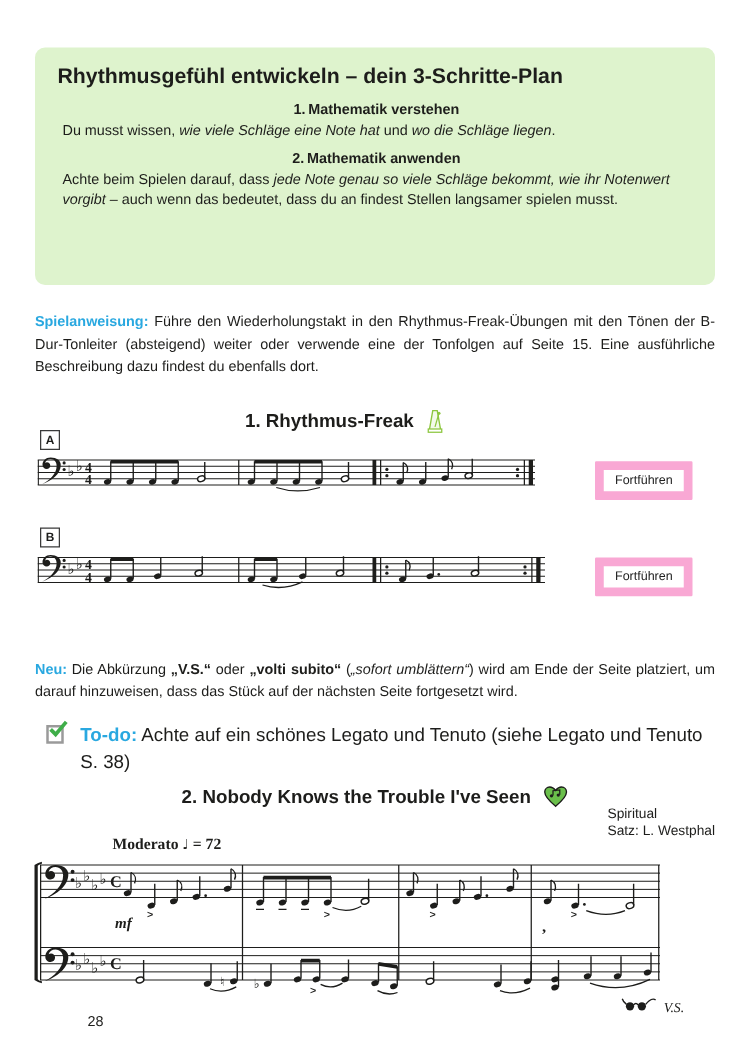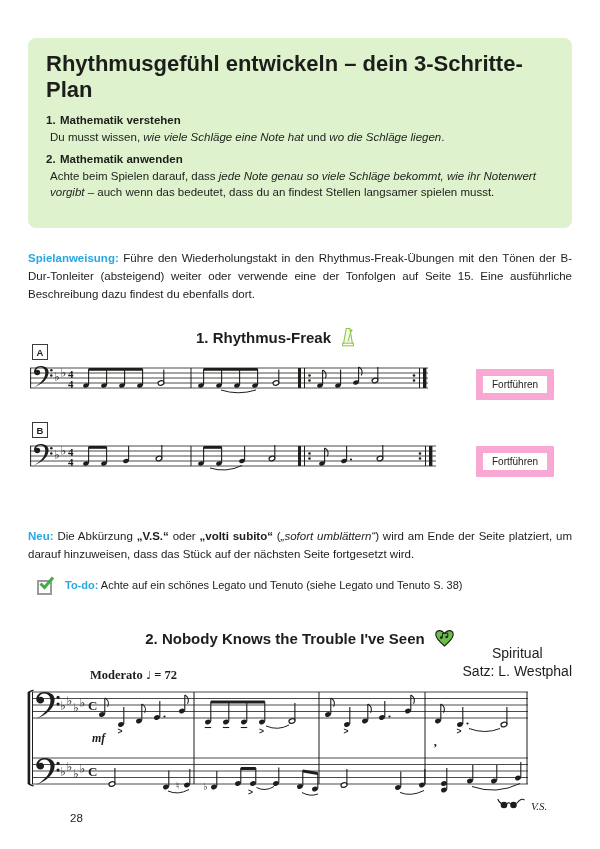--- a/index.html
+++ b/index.html
@@ -8,23 +8,23 @@
   }
   *{margin:0;padding:0;box-sizing:border-box;}
   html,body{background:#fff;}
   .page{position:relative;width:600px;height:849px;background:#fff;overflow:hidden;
          font-family:"Liberation Sans",sans-serif;color:var(--text);}
   .abs{position:absolute;}
 
   
   .plan-box{left:28px;top:38px;width:544px;height:190px;background:var(--box_bg);
             border-radius:8px;padding:13px 18px;}
-  .plan-title{font-size:22px;font-weight:600;margin-bottom:11px;}
+  .plan-title{font-size:17px;font-weight:600;margin-bottom:11px;}
   .plan-item{margin-top:8px;}
-  .plan-h{font-size:11.5px;font-weight:bold;}
+  .plan-h{font-size:11.5px;font-weight:bold;text-align:center;}
   .plan-h .num{display:inline-block;width:14px;}
   .plan-b{font-size:11.5px;margin-left:4px;margin-top:2.5px;line-height:1.45;}
 
   .i{font-style:italic;}
   .b{font-weight:bold;}
 
   .para{font-size:11.5px;line-height:1.55;text-align:justify;}
   .blue-label{color:var(--accent_blue);font-weight:bold;}
 
   .piece-title{left:0;width:552px;text-align:center;font-size:15px;font-weight:bold;}
@@ -33,23 +33,23 @@
 
   .rehearsal{width:16px;height:16px;border:1.4px solid #3a3a3a;display:flex;
              align-items:center;justify-content:center;font-size:9.5px;font-weight:bold;background:#fff;}
 
   .btn{border:7px solid #f9a8d4;background:#fff;color:#222;font-family:"Liberation Sans",sans-serif;
        font-size:10px;padding:3px 9px;border-radius:1px;cursor:pointer;}
 
   .todo-row{display:flex;align-items:flex-start;}
   .todo-icon{position:relative;width:15px;height:15px;border:2px solid #9a9a9a;background:#fff;margin-top:2px;}
   .todo-icon svg{position:absolute;left:-1px;top:-6px;}
-  .todo-text{font-size:11px;margin-left:13px;line-height:1.4;}
-
-  .credits{right:28px;text-align:center;font-size:14px;line-height:1.25;}
+  .todo-text{font-size:15px;margin-left:13px;line-height:1.4;}
+
+  .credits{right:28px;text-align:left;font-size:11px;line-height:1.25;}
   .tempo{font-family:"Liberation Serif",serif;font-weight:bold;font-size:12.5px;}
   .tempo .note{font-family:"DejaVu Sans",sans-serif;font-size:11px;}
 
   .page-num{font-size:11.5px;margin-left:40px;}
 
   
   .sl{stroke:#1d1d1b;stroke-width:0.8;}
   .st{stroke:#1d1d1b;stroke-width:1.1;fill:none;}
   .bl{stroke:#1d1d1b;stroke-width:1;}
   .nh{fill:#1d1d1b;}

